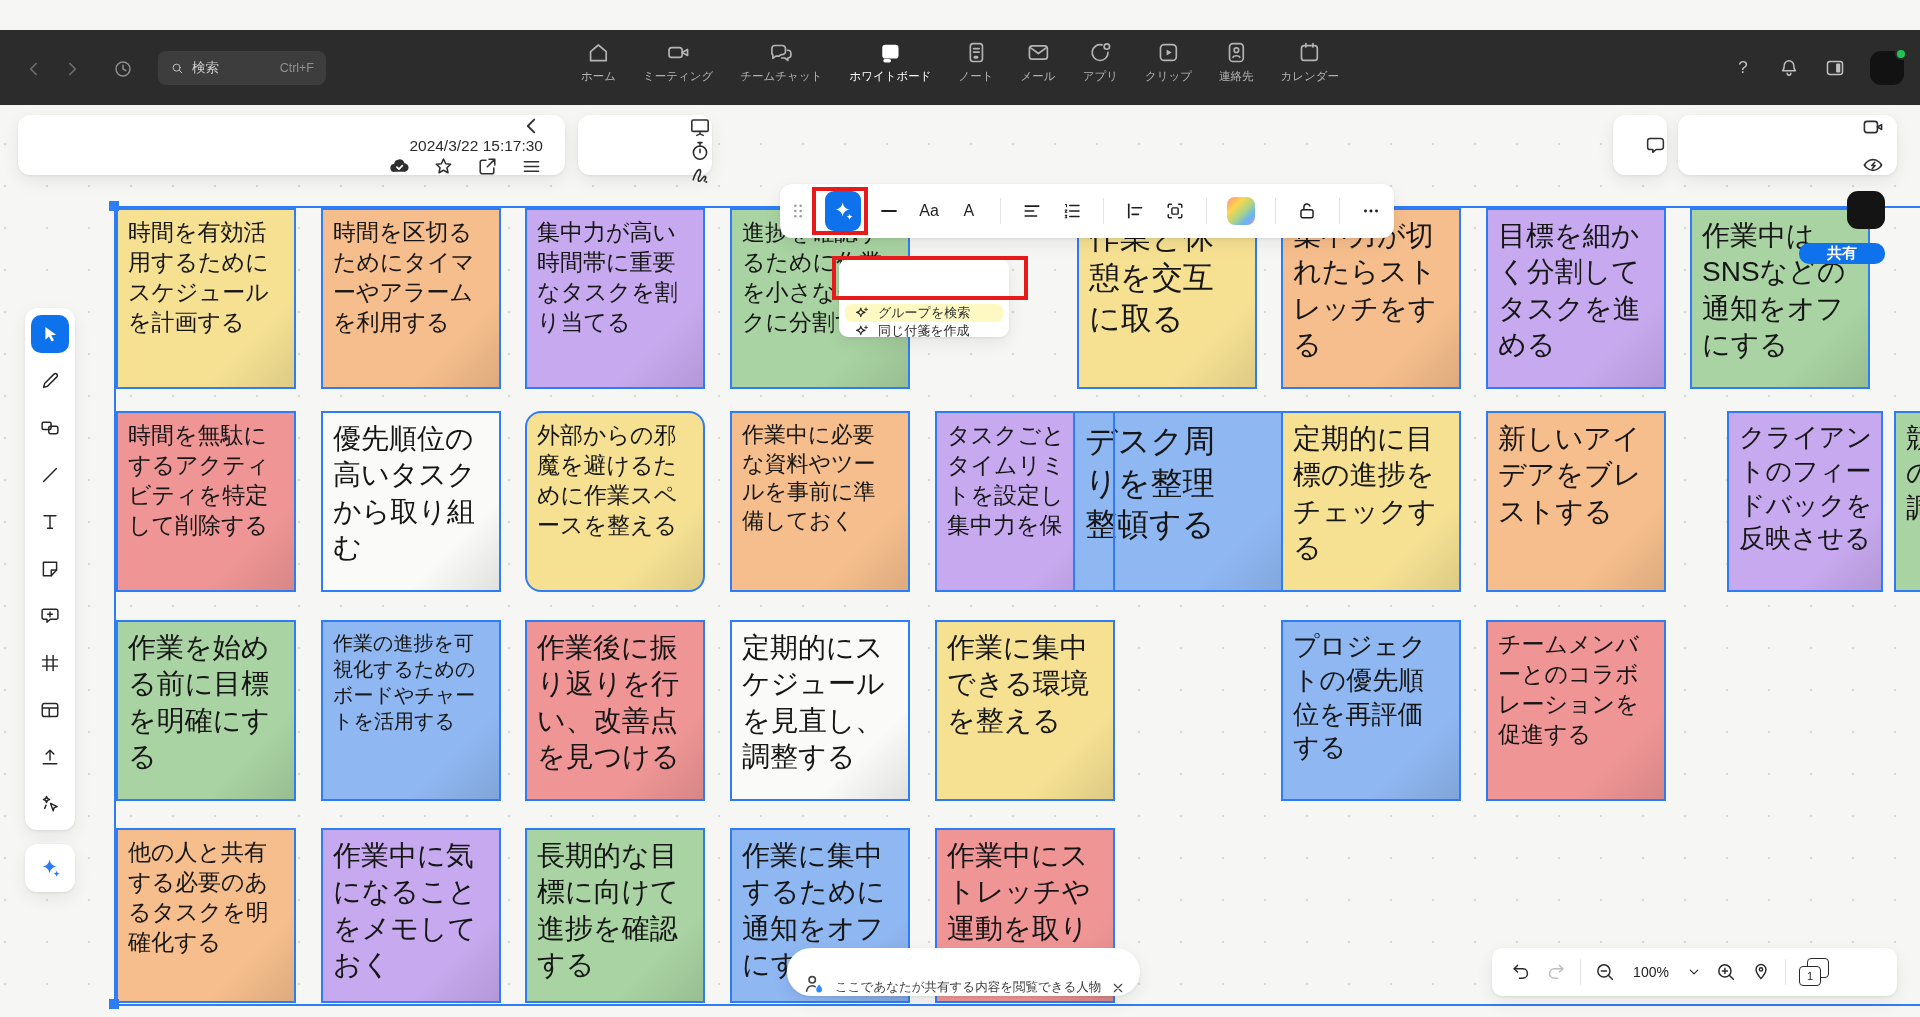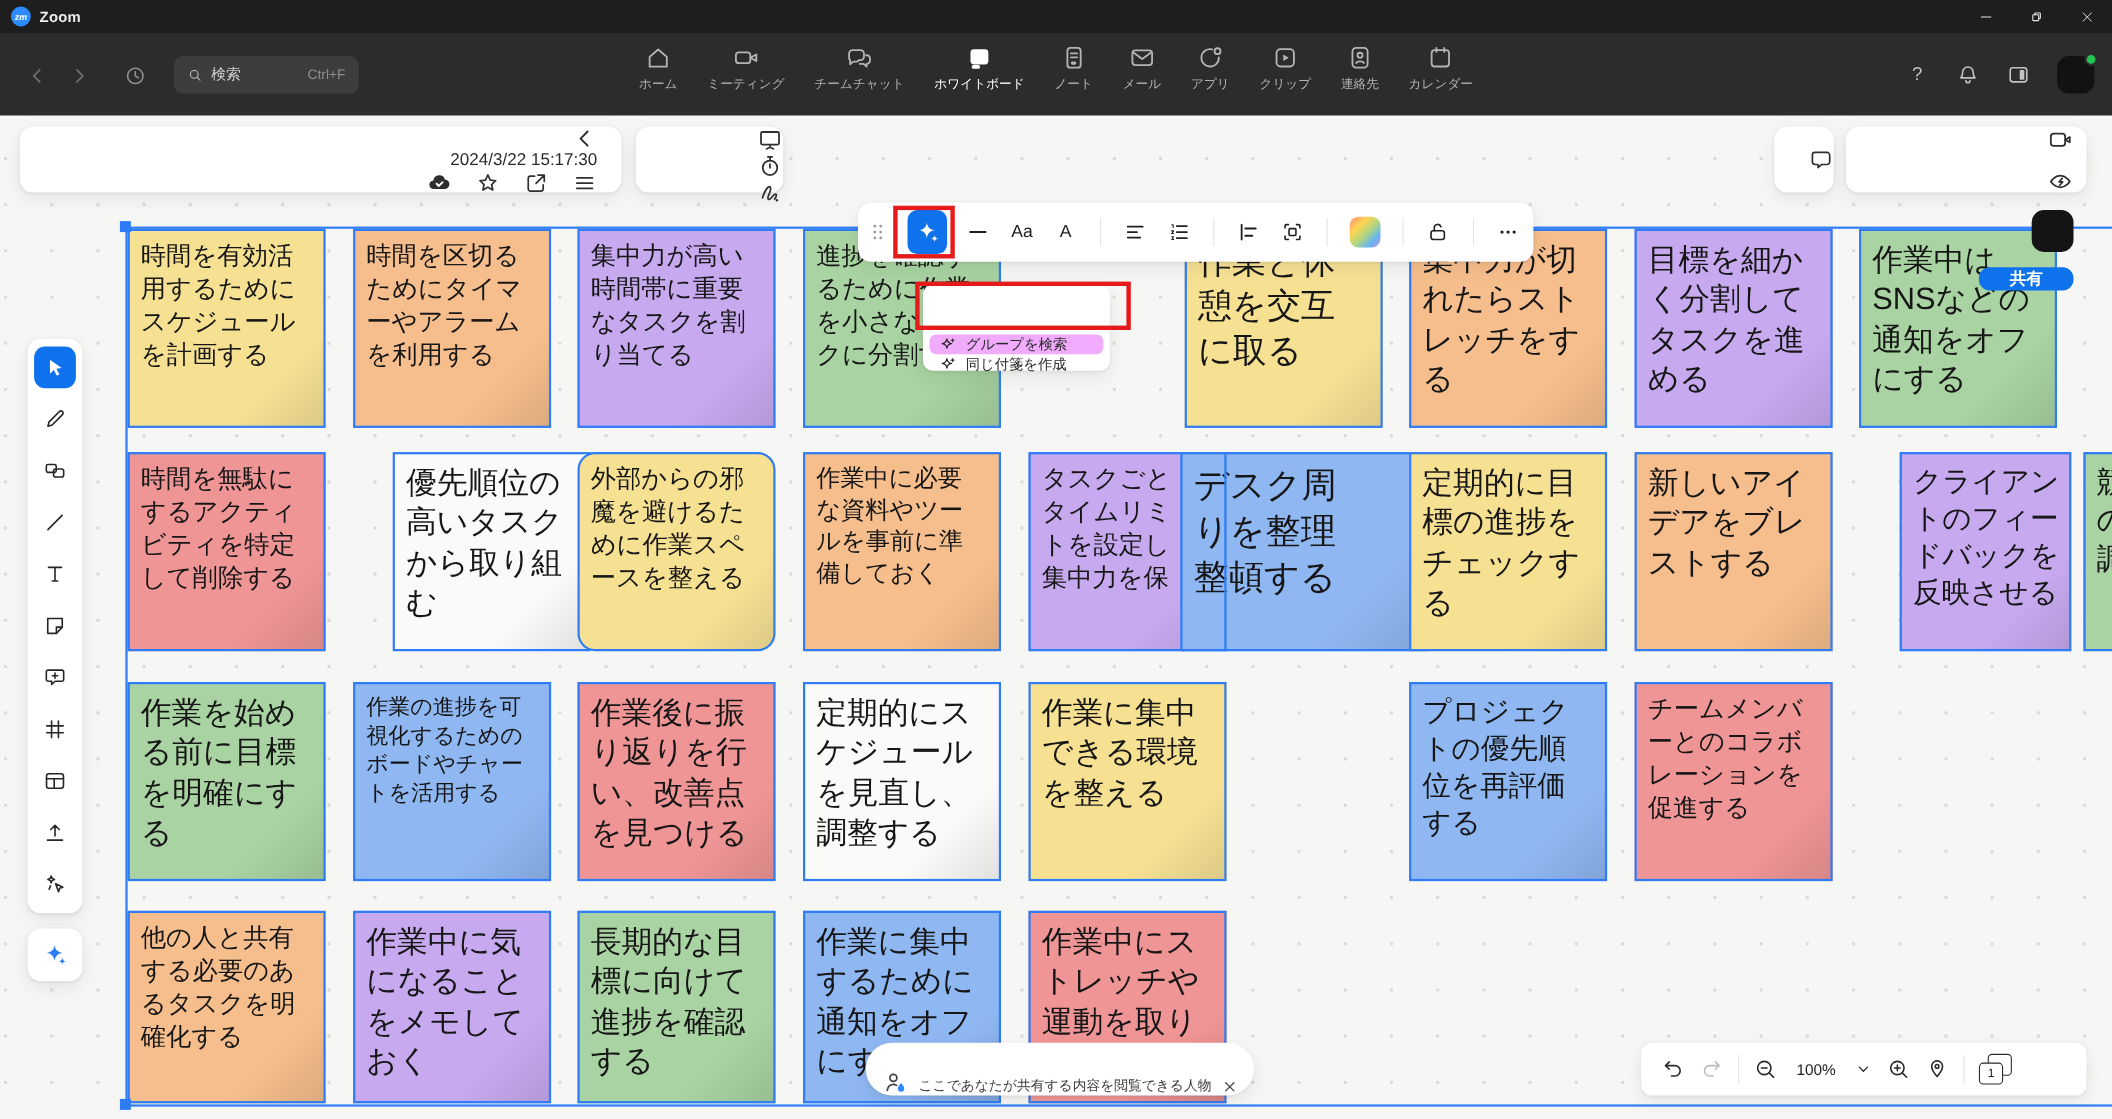--- a/index.html
+++ b/index.html
@@ -91,21 +91,21 @@
     background:linear-gradient(135deg,#ff8a80,#ffd54f 30%,#aed581 55%,#64b5f6 78%,#ce93d8); }
 
   
   .red-box { position:absolute; border:4px solid #E51A1A; z-index:9; }
 
   
   #ctx-menu { position:absolute; left:839px; top:259px; width:170px; height:78px; z-index:8;
     border-radius:9px; padding:6px; display:flex; flex-direction:column; }
   .menu-item { height:33px; display:flex; align-items:center; gap:8px; padding:0 8px; border-radius:6px;
     font-size:13px; color:#2b2b2b; white-space:nowrap; }
-  .menu-item.hover { background:#f0abfc;margin-top:39px; }
+  .menu-item.hover { background:#fef9c3;margin-top:39px; }
   .menu-item .ic { width:17px; height:17px; color:#2b2b2b; flex:none; }
 
   
   #sidebar { position:absolute; left:25px; top:308px; width:50px; z-index:7;
     display:flex; flex-direction:column; align-items:center; padding:7px 0; gap:9px; }
   .tool { width:38px; height:38px; border-radius:10px; display:flex; align-items:center; justify-content:center; color:#262626; }
   .tool .ic { width:22px; height:22px; }
   .tool.active { background:#0E72ED; color:#fff; }
   #ai-card { position:absolute; left:25px; top:844px; width:50px; height:48px; z-index:7;
     display:flex; align-items:center; justify-content:center; }
@@ -131,50 +131,20 @@
   .page-badge .front-sheet { position:absolute; left:0; bottom:0; width:22px; height:20px; border:1.6px solid #2a2a2a;
     border-radius:4px; background:#fff; display:flex; align-items:center; justify-content:center; font-size:11px; color:#222; }
 
   .purple-edge { position:absolute; left:1113px; top:413px; width:2px; height:177px; background:#2E7CF6; z-index:3; }
 </style>
 </head>
 <body>
 
 <div id="app">
 
-  <div class="titlebar">
-    <div class="app-logo">
-        <span>zm</span>
-      </div>
-    <div class="app-title">Zoom</div>
-    <div class="win-controls">
-      <div class="win-btn">
-          <span class="ic">
-            <svg viewBox="0 0 24 24" fill="none" stroke="currentColor" stroke-width="1.6" stroke-linecap="round" stroke-linejoin="round">
-              <path d="M5 12h14" stroke-width="1.5"></path>
-            </svg>
-          </span>
-        </div>
-      <div class="win-btn">
-          <span class="ic">
-            <svg viewBox="0 0 24 24" fill="none" stroke="currentColor" stroke-width="1.6" stroke-linecap="round" stroke-linejoin="round">
-              <rect x="6.4" y="8.6" width="8.6" height="8.6" rx="1"></rect>
-              <path d="M9.2 8.6V6.8a.8.8 0 0 1 .8-.8h6.6a.8.8 0 0 1 .8.8v6.6a.8.8 0 0 1-.8.8h-1.8"></path>
-            </svg>
-          </span>
-        </div>
-      <div class="win-btn">
-          <span class="ic">
-            <svg viewBox="0 0 24 24" fill="none" stroke="currentColor" stroke-width="1.6" stroke-linecap="round" stroke-linejoin="round">
-              <path d="M6 6l12 12M18 6 6 18" stroke-width="1.4"></path>
-            </svg>
-          </span>
-        </div>
-    </div>
-  </div>
 
   <div class="navbar">
     <span class="ic nav-arrow" style="left:24px">
         <svg viewBox="0 0 24 24" fill="none" stroke="currentColor" stroke-width="1.6" stroke-linecap="round" stroke-linejoin="round">
           <path d="M14.6 5.4 8 12l6.6 6.6" stroke-width="2"></path>
         </svg>
       </span>
     <span class="ic nav-arrow" style="left:62px">
         <svg viewBox="0 0 24 24" fill="none" stroke="currentColor" stroke-width="1.6" stroke-linecap="round" stroke-linejoin="round">
           <path d="M9.4 5.4 16 12l-6.6 6.6" stroke-width="2"></path>
@@ -346,21 +316,21 @@
 タスクを進
 める</div>
       <div class="note" style="left: 1690px; top: 208px; width: 180px; height: 181px; font-size: 28px; background: linear-gradient(315deg, rgba(0, 0, 0, 0.1), rgba(0, 0, 0, 0) 26%), rgb(169, 211, 162);">作業中は
 SNSなどの
 通知をオフ
 にする</div>
       <div class="note" style="left: 116px; top: 411px; width: 180px; height: 181px; font-size: 23px; background: linear-gradient(315deg, rgba(0, 0, 0, 0.1), rgba(0, 0, 0, 0) 26%), rgb(239, 149, 149);">時間を無駄に
 するアクティ
 ビティを特定
 して削除する</div>
-      <div class="note" style="left: 321px; top: 411px; width: 180px; height: 181px; font-size: 28px; background: linear-gradient(315deg, rgba(0, 0, 0, 0.1), rgba(0, 0, 0, 0) 26%), rgb(250, 250, 248); margin-left: 36px;">優先順位の
+      <div class="note" style="left: 321px; top: 411px; width: 180px; height: 181px; font-size: 28px; background: linear-gradient(315deg, rgba(0, 0, 0, 0.1), rgba(0, 0, 0, 0) 26%), rgb(250, 250, 248);">優先順位の
 高いタスク
 から取り組
 む</div>
       <div class="note" style="left: 525px; top: 411px; width: 180px; height: 181px; font-size: 23px; background: linear-gradient(315deg, rgba(0, 0, 0, 0.1), rgba(0, 0, 0, 0) 26%), rgb(246, 225, 147); border-radius: 16px;">外部からの邪
 魔を避けるた
 めに作業スペ
 ースを整える</div>
       <div class="note" style="left: 730px; top: 411px; width: 180px; height: 181px; font-size: 22px; background: linear-gradient(315deg, rgba(0, 0, 0, 0.1), rgba(0, 0, 0, 0) 26%), rgb(246, 190, 140);">作業中に必要
 な資料やツー
 ルを事前に準

